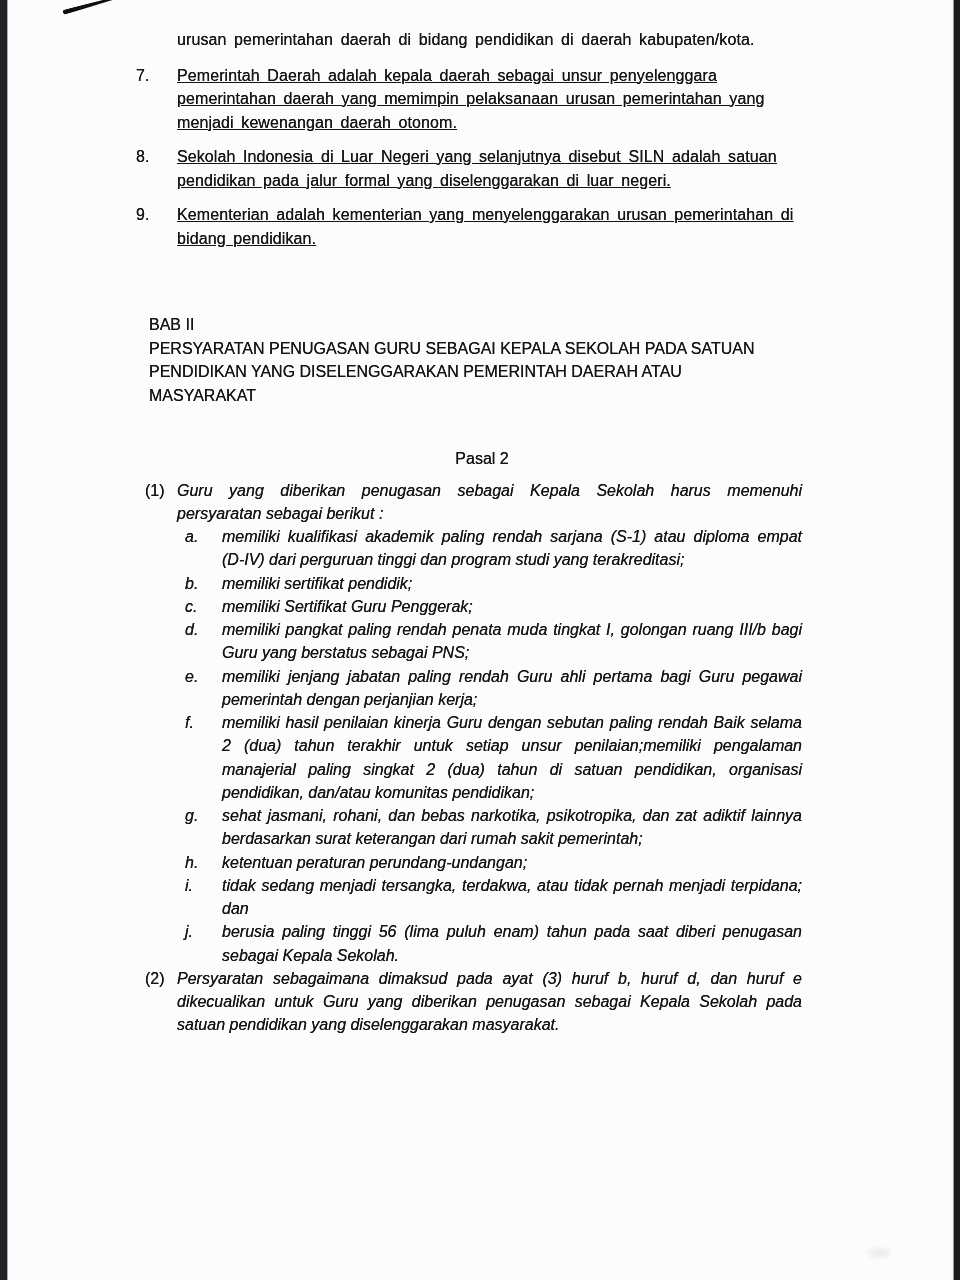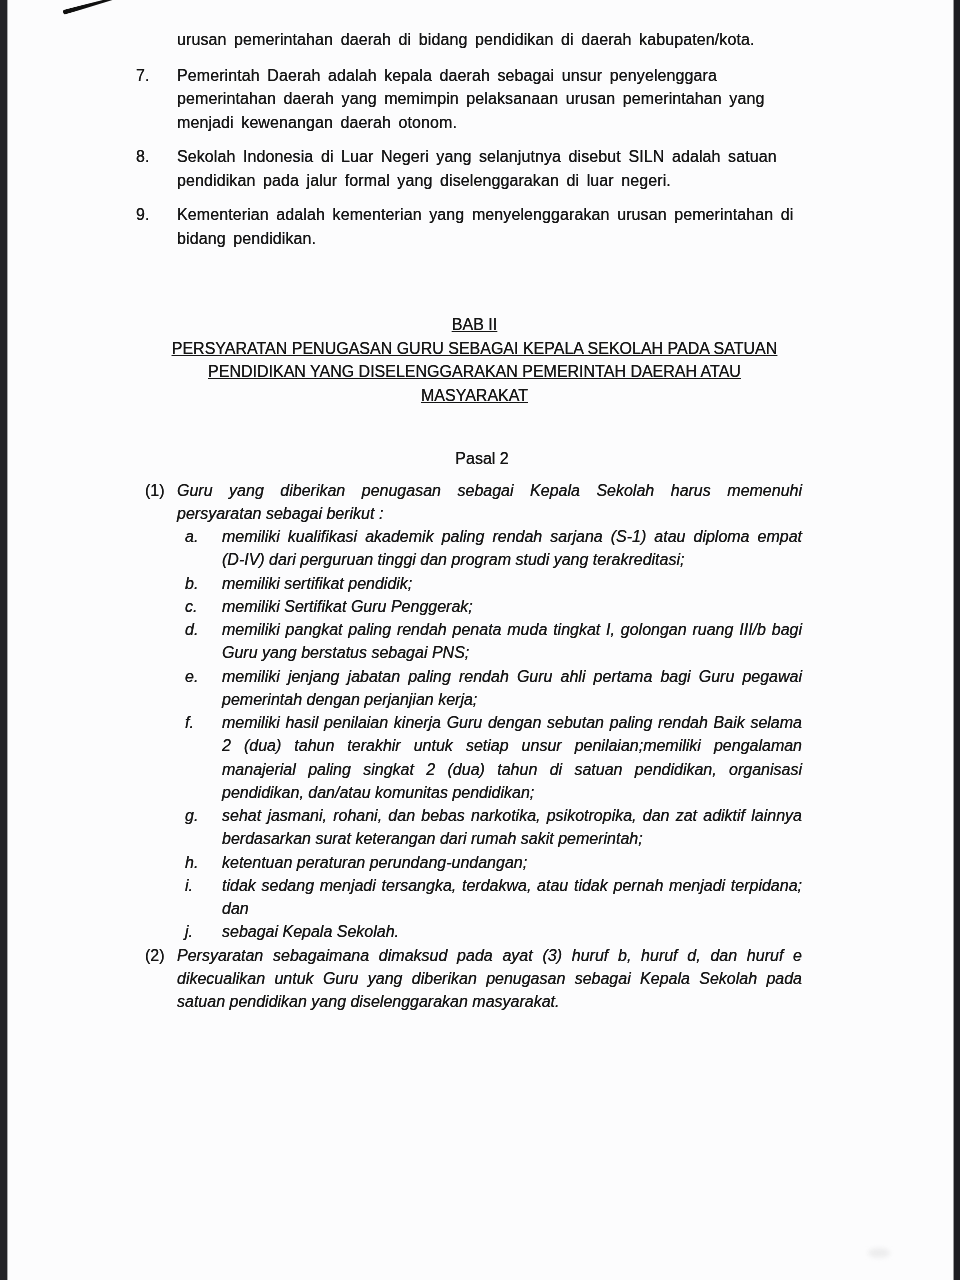--- a/index.html
+++ b/index.html
@@ -43,25 +43,25 @@
   .intro {
     margin:28px 170px 0 165px;
     line-height:23.5px;
     word-spacing:3px; letter-spacing:0.1px;
   }
 
   .nitem { display:flex; margin:0 170px 0 124px; line-height:23.5px; }
   .nitem.first { margin-top:12px; }
   .nitem + .nitem { margin-top:11px; }
   .nitem .num { flex:0 0 41px; }
-  .nitem .body { flex:1; word-spacing:3px; letter-spacing:0.1px; }
+  .nitem .body { flex:1; word-spacing:3px; letter-spacing:0.1px;text-decoration:underline; }
 
   .heading {
     margin:63px 172px 0 137px;
-    line-height:23.5px; text-align:center;text-decoration:underline;
+    line-height:23.5px; text-align:left;
   }
   .heading div { white-space:nowrap; }
   .pasal-label {
     margin:40px 170px 0 150px;
     line-height:23.5px; text-align:center;
   }
 
   .clauses { margin:8px 170px 0 133px; line-height:23.25px; }
   .clause { display:flex; }
   .clause .cnum { flex:0 0 32px; }
@@ -188,20 +188,21 @@
           <div class="sub">
             <div class="letter">i.</div>
             <div class="jl sbody">
                 <div>tidak sedang menjadi tersangka, terdakwa, atau tidak pernah menjadi terpidana;</div>
                 <div>dan</div>
               </div>
           </div>
           <div class="sub">
             <div class="letter">j.</div>
             <div class="jl sbody">
+                <div>berusia paling tinggi 56 (lima puluh enam) tahun pada saat diberi penugasan</div>
                 <div>sebagai Kepala Sekolah.</div>
               </div>
           </div>
         </div>
       </div>
 
       <div class="clause">
         <div class="cnum">(2)</div>
         <div class="cbody">
           <div class="jl">

